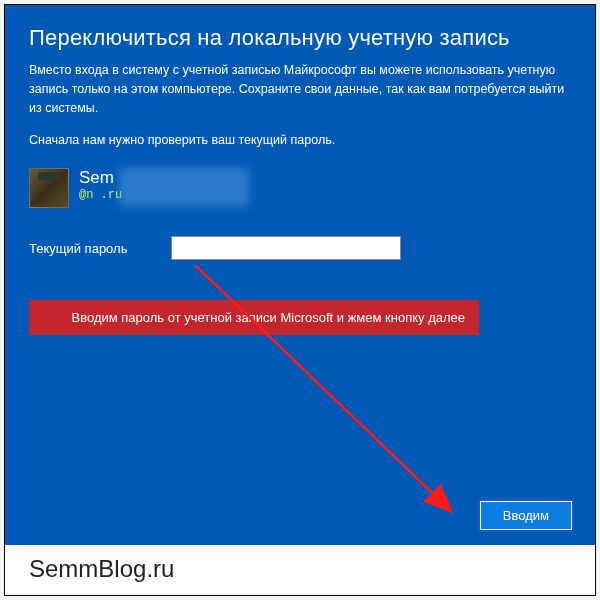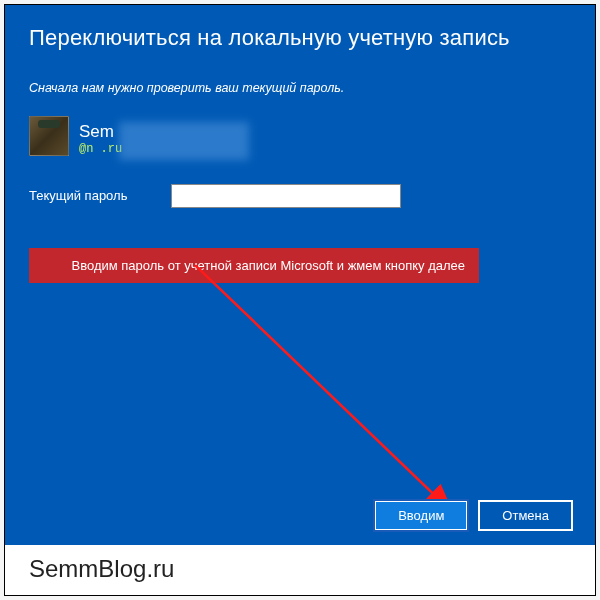--- a/index.html
+++ b/index.html
@@ -29,37 +29,36 @@
       left: 0;
       right: 0;
       height: 540px;
       background: #005AB5;
       color: #ffffff;
       padding: 20px 24px 0 24px;
     }
     .title {
       font-size: 22px;
       font-weight: 300;
-      margin-bottom: 28px;
+      margin-bottom: 10px;
       letter-spacing: 0.2px;
     }
     .description {
       font-size: 12.5px;
       line-height: 1.5;
       margin-bottom: 14px;
     }
     .subtext {
       font-size: 12.5px;
       line-height: 1.5;
       margin-bottom: 18px;
-      font-style: italic;
     }
     .user-block {
       display: flex;
-      align-items: flex-end;
+      align-items: flex-start;
       gap: 10px;
       margin-bottom: 28px;
     }
     .avatar {
       width: 40px;
       height: 40px;
       background: linear-gradient(135deg, #6b5a3a 0%, #3a2f1a 50%, #5a4a2a 100%);
       border: 1px solid rgba(255,255,255,0.25);
       position: relative;
       overflow: hidden;
@@ -163,20 +162,21 @@
   </style>
 </head>
 <body>
 
 <div class="outer-border">
 
   <div class="dialog">
 
     <h1 class="title">Переключиться на локальную учетную запись</h1>
 
+    <p class="description">Вместо входа в систему с учетной записью Майкрософт вы можете использовать учетную запись только на этом компьютере. Сохраните свои данные, так как вам потребуется выйти из системы.</p>
 
     <p class="subtext">Сначала нам нужно проверить ваш текущий пароль.</p>
 
     <div class="user-block">
       <div class="avatar"></div>
       <div class="user-text">
         <div class="user-name">Sem</div>
         <div class="user-email">@n     .ru</div>
         <div class="blur-strip"></div>
       </div>
@@ -193,20 +193,19 @@
       <defs>
         <marker id="arrowhead" markerWidth="12" markerHeight="10" refX="10" refY="5" orient="auto">
           <polygon points="0 0, 12 5, 0 10" fill="#ff1a1a"></polygon>
         </marker>
       </defs>
       <line x1="40" y1="0" x2="295" y2="245" stroke="#ff1a1a" stroke-width="2.5" marker-end="url(#arrowhead)"></line>
     </svg>
 
     <div class="button-bar">
       <button class="btn primary">Вводим</button>
-      <button class="btn">Отмена</button>
     </div>
 
   </div>
 
   <div class="watermark">SemmBlog.ru</div>
 
 </div>
 
 </body></html>

